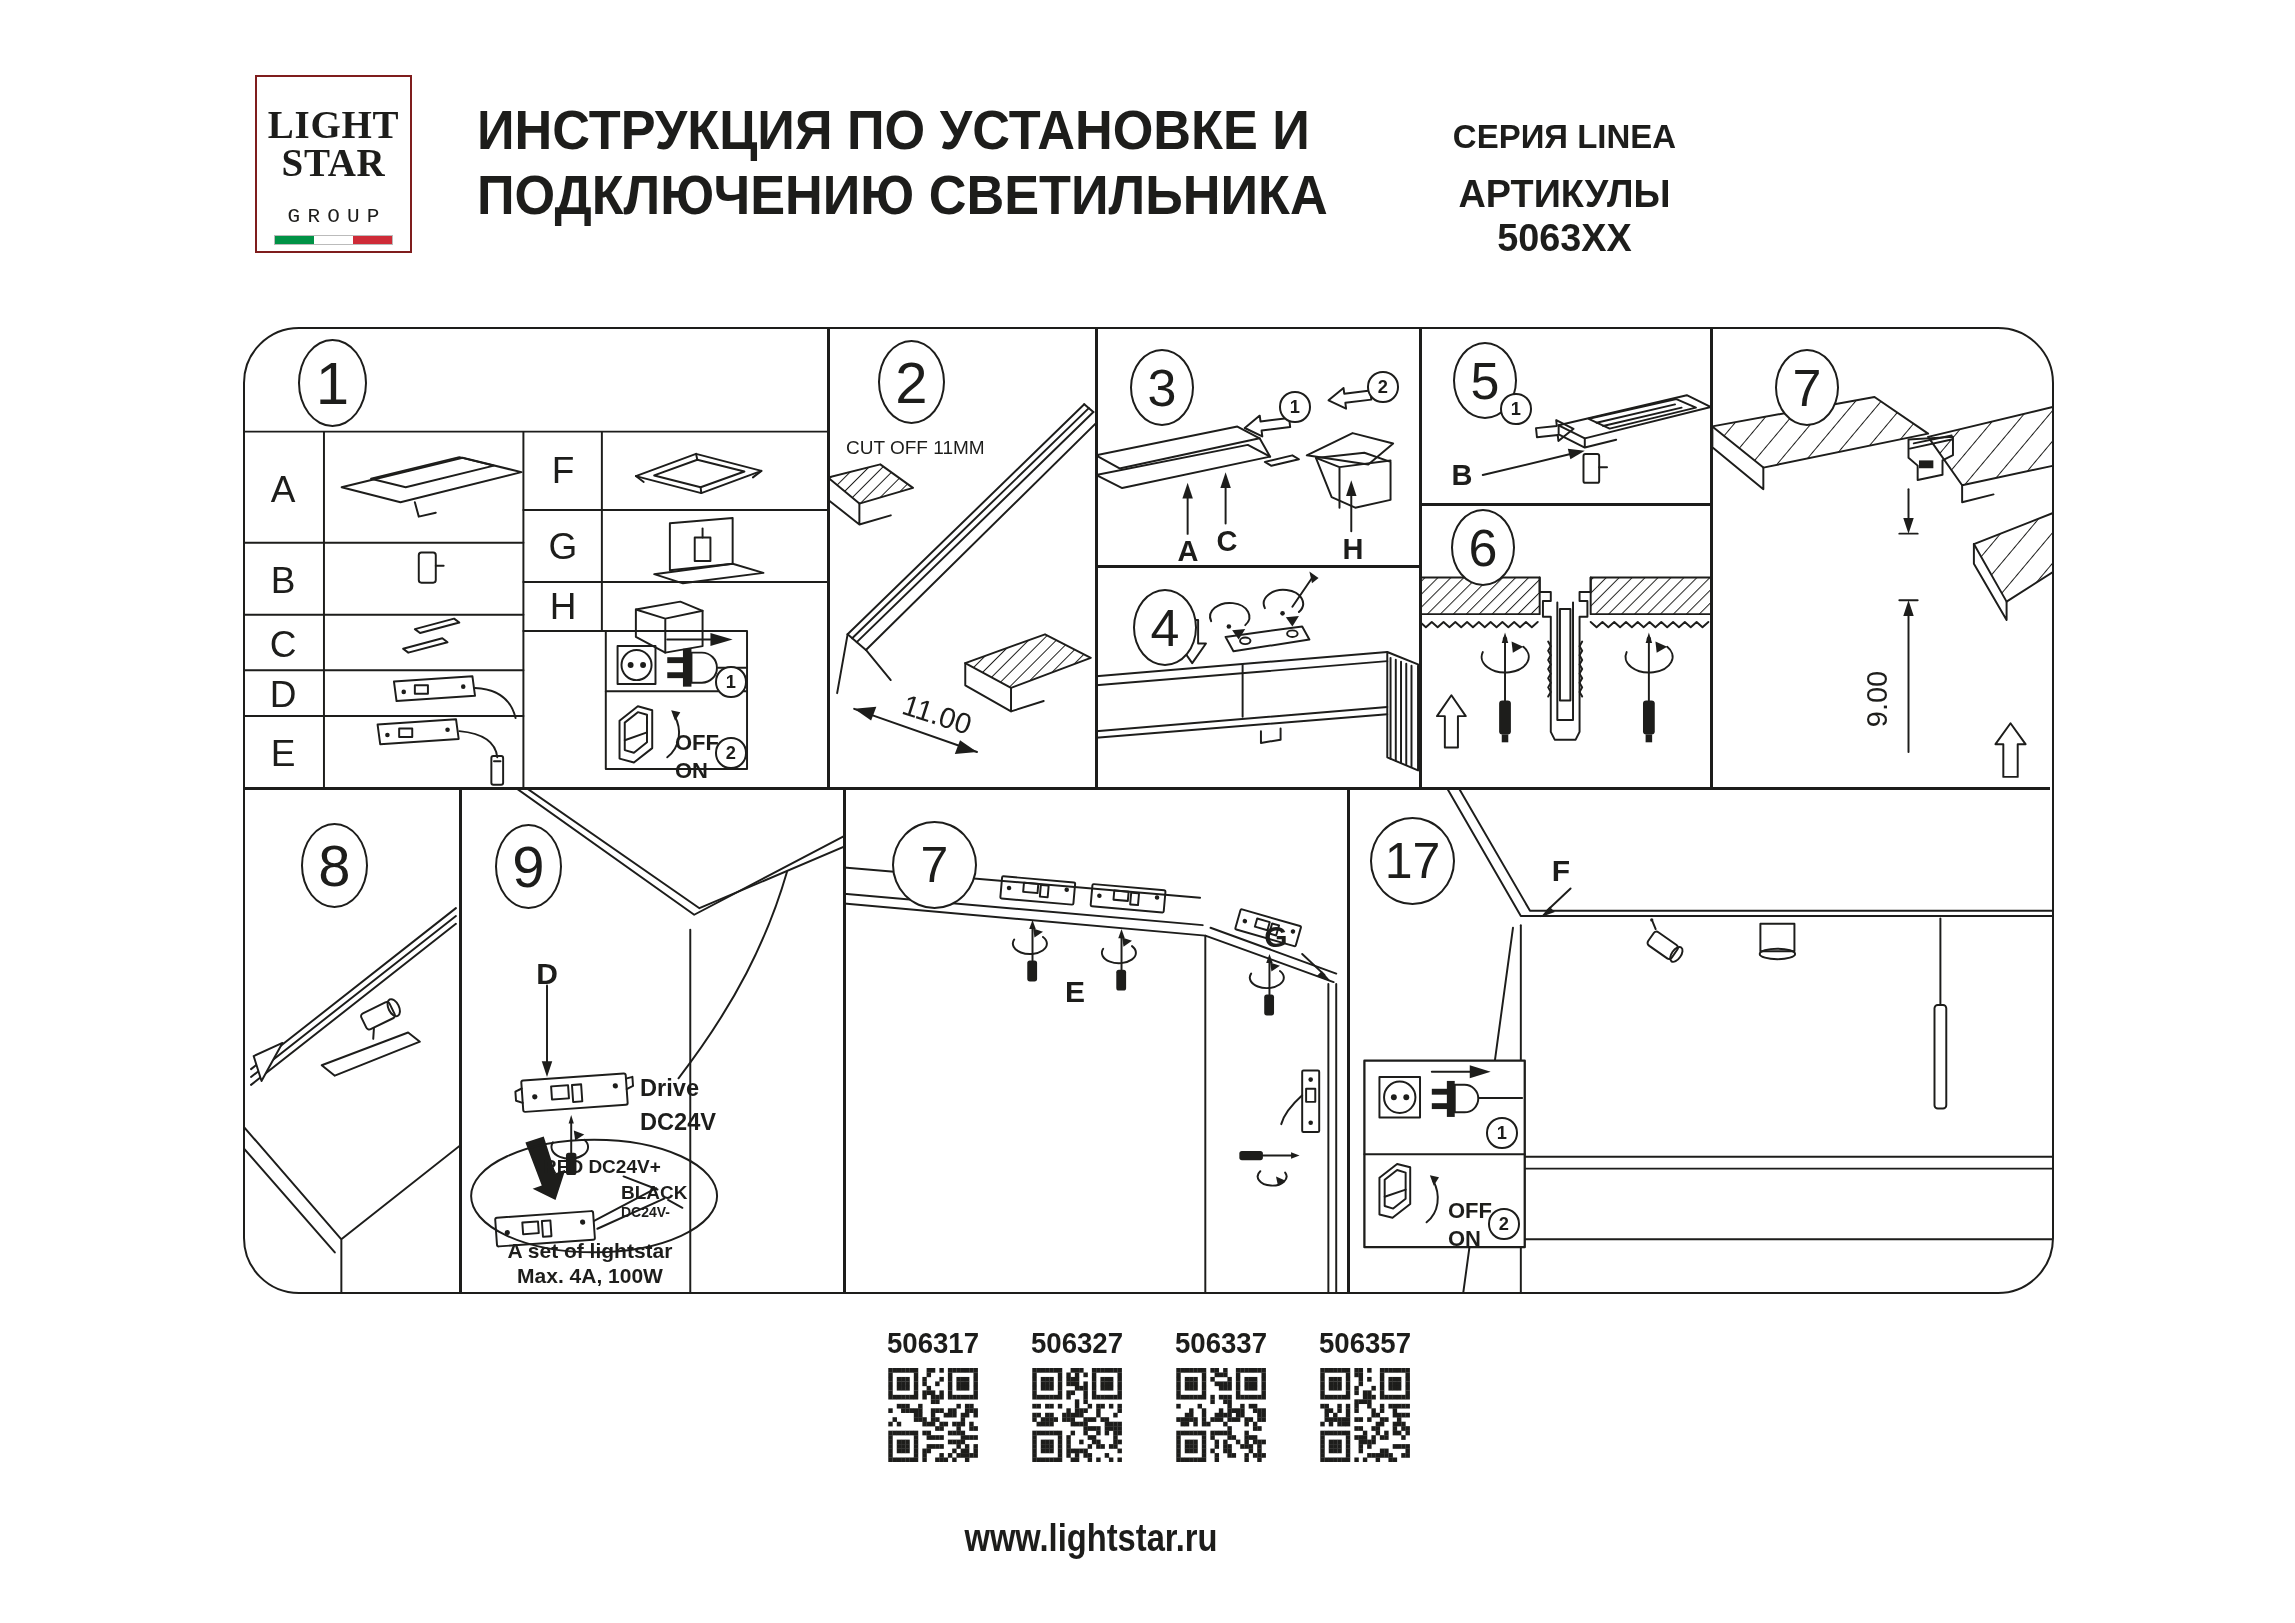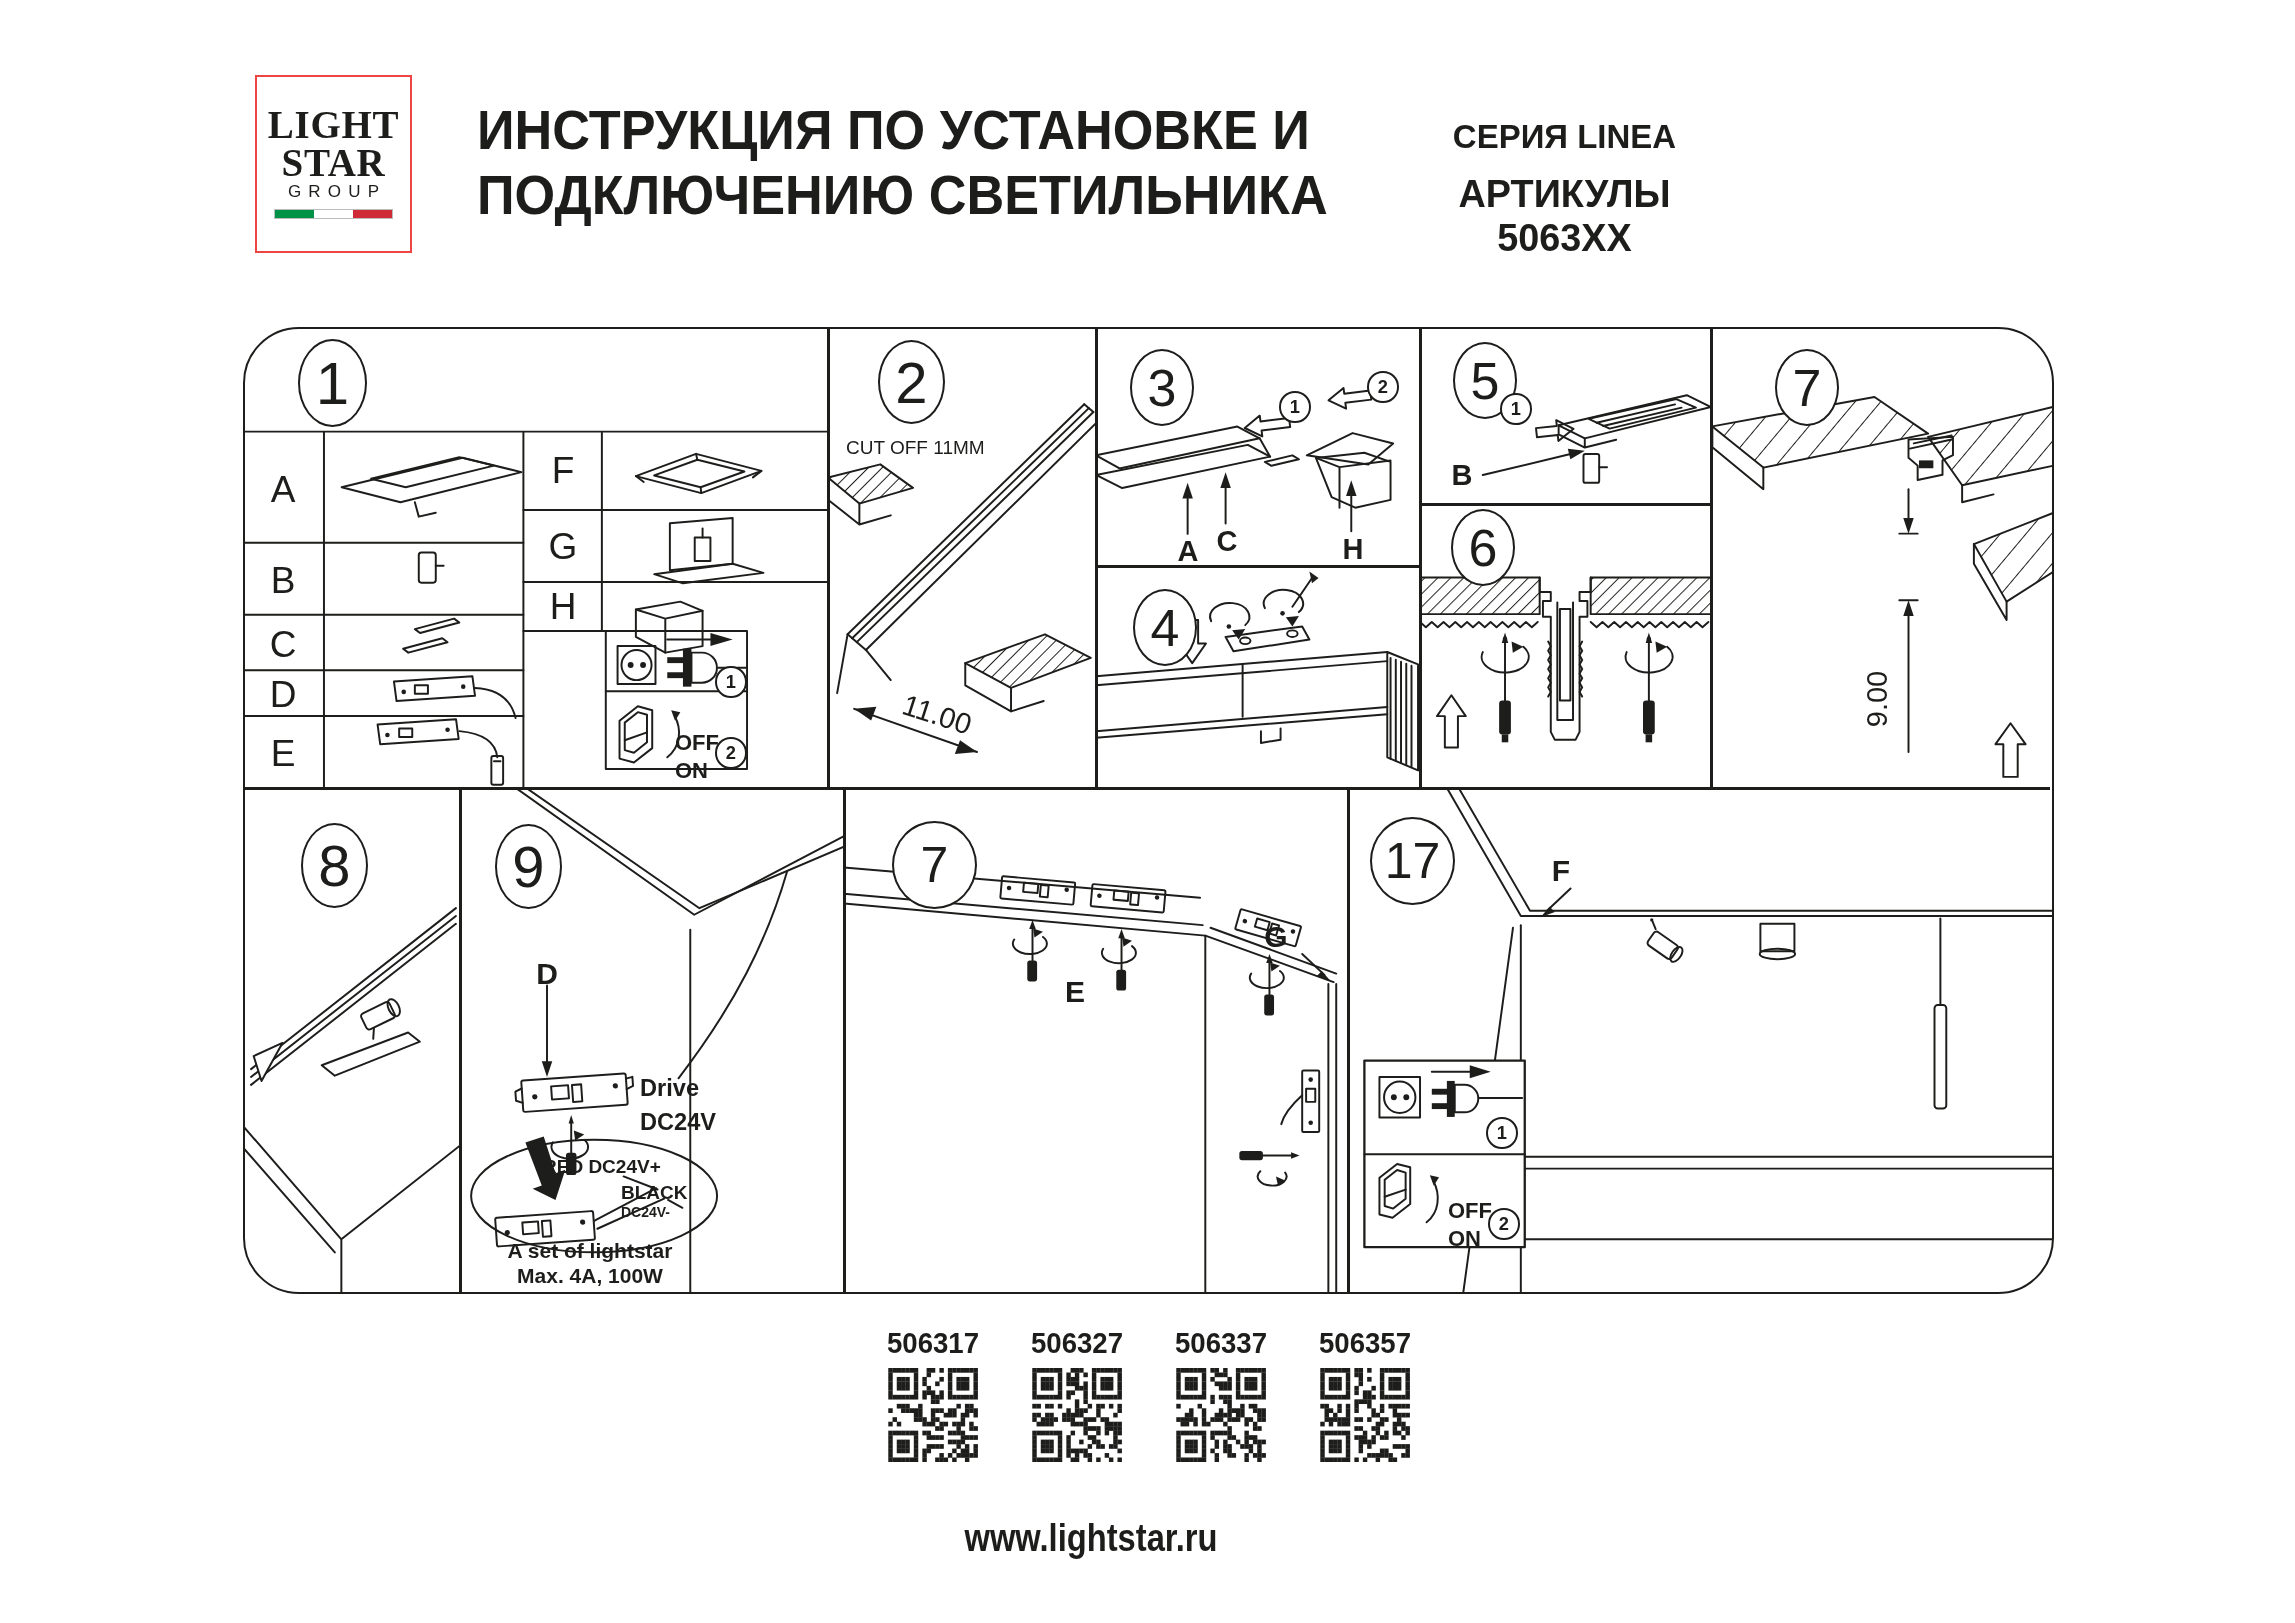--- a/index.html
+++ b/index.html
@@ -8,24 +8,24 @@
   .abs{position:absolute;}
   .ctr{transform:translate(-50%,-50%);white-space:nowrap;}
   .b{font-weight:bold;text-align:center;}
   .vl{position:absolute;width:2.6px;background:#1d1d1b;}
   .hl{position:absolute;height:2.6px;background:#1d1d1b;}
   .frame{position:absolute;left:243px;top:327px;width:1807px;height:963px;
          border:2.6px solid #1d1d1b;border-radius:56px;}
   .circle{position:absolute;border:2.6px solid #1d1d1b;border-radius:50%;background:#fff;
           display:flex;align-items:center;justify-content:center;}
   .circle.small{border-width:2px;font-weight:bold;}
-  .logo{position:absolute;left:255px;top:75px;width:157px;height:178px;border:2px solid #ef4444;
+  .logo{position:absolute;left:255px;top:75px;width:157px;height:178px;border:2px solid #7f1d1d;
         text-align:center;box-sizing:border-box;}
   .logo .big{font-family:"Liberation Serif",serif;font-weight:bold;font-size:39px;line-height:38px;letter-spacing:0.7px;}
-  .logo .grp{font-size:17px;letter-spacing:7.2px;margin-top:0;text-indent:7.2px;}
+  .logo .grp{font-size:21px;letter-spacing:7.2px;margin-top:23px;text-indent:7.2px;font-family:Liberation Mono, monospace;}
   .flag{width:119px;height:10.5px;margin:6.5px auto 0;display:flex;border:0.7px solid #bbb;box-sizing:border-box;}
   .flag span{flex:1;height:100%;display:block;}
   .title{position:absolute;left:477px;top:98px;font-size:55px;font-weight:bold;line-height:65px;
          transform:scaleX(.95);transform-origin:left top;white-space:nowrap;}
   .series{position:absolute;left:1381px;top:117px;width:367px;text-align:center;
           transform:scaleX(.97);transform-origin:center top;}
   .series .s1{font-size:34px;font-weight:bold;}
   .series .s2{font-size:39px;font-weight:bold;margin-top:15.7px;}
   .art path,.art line,.art rect,.art circle,.art ellipse,.art polyline,.art polygon
     {fill:none;stroke:#1d1d1b;stroke-width:3;stroke-linecap:round;stroke-linejoin:round;}

